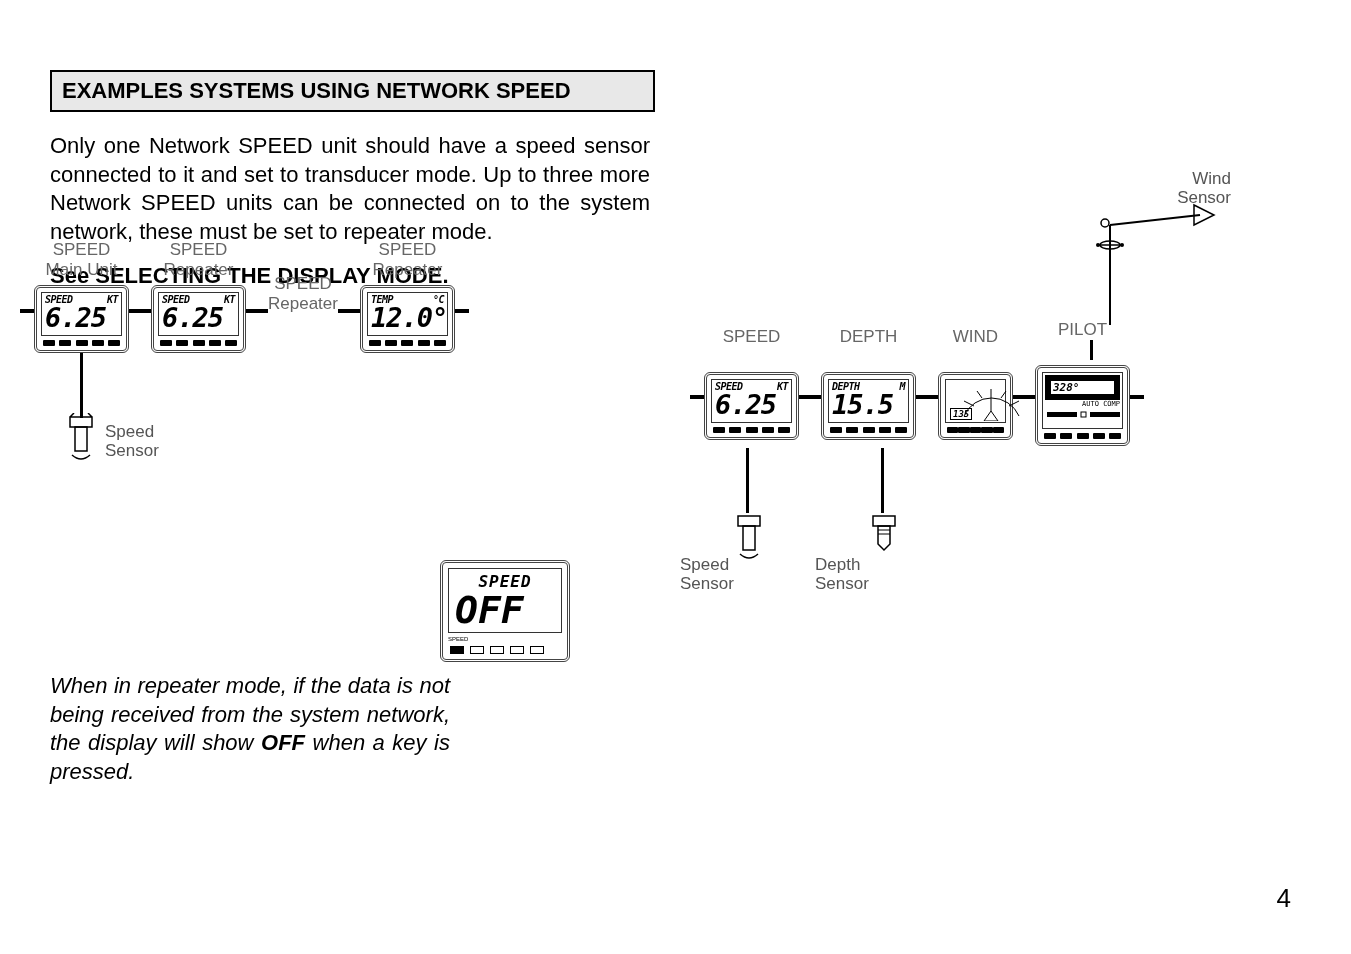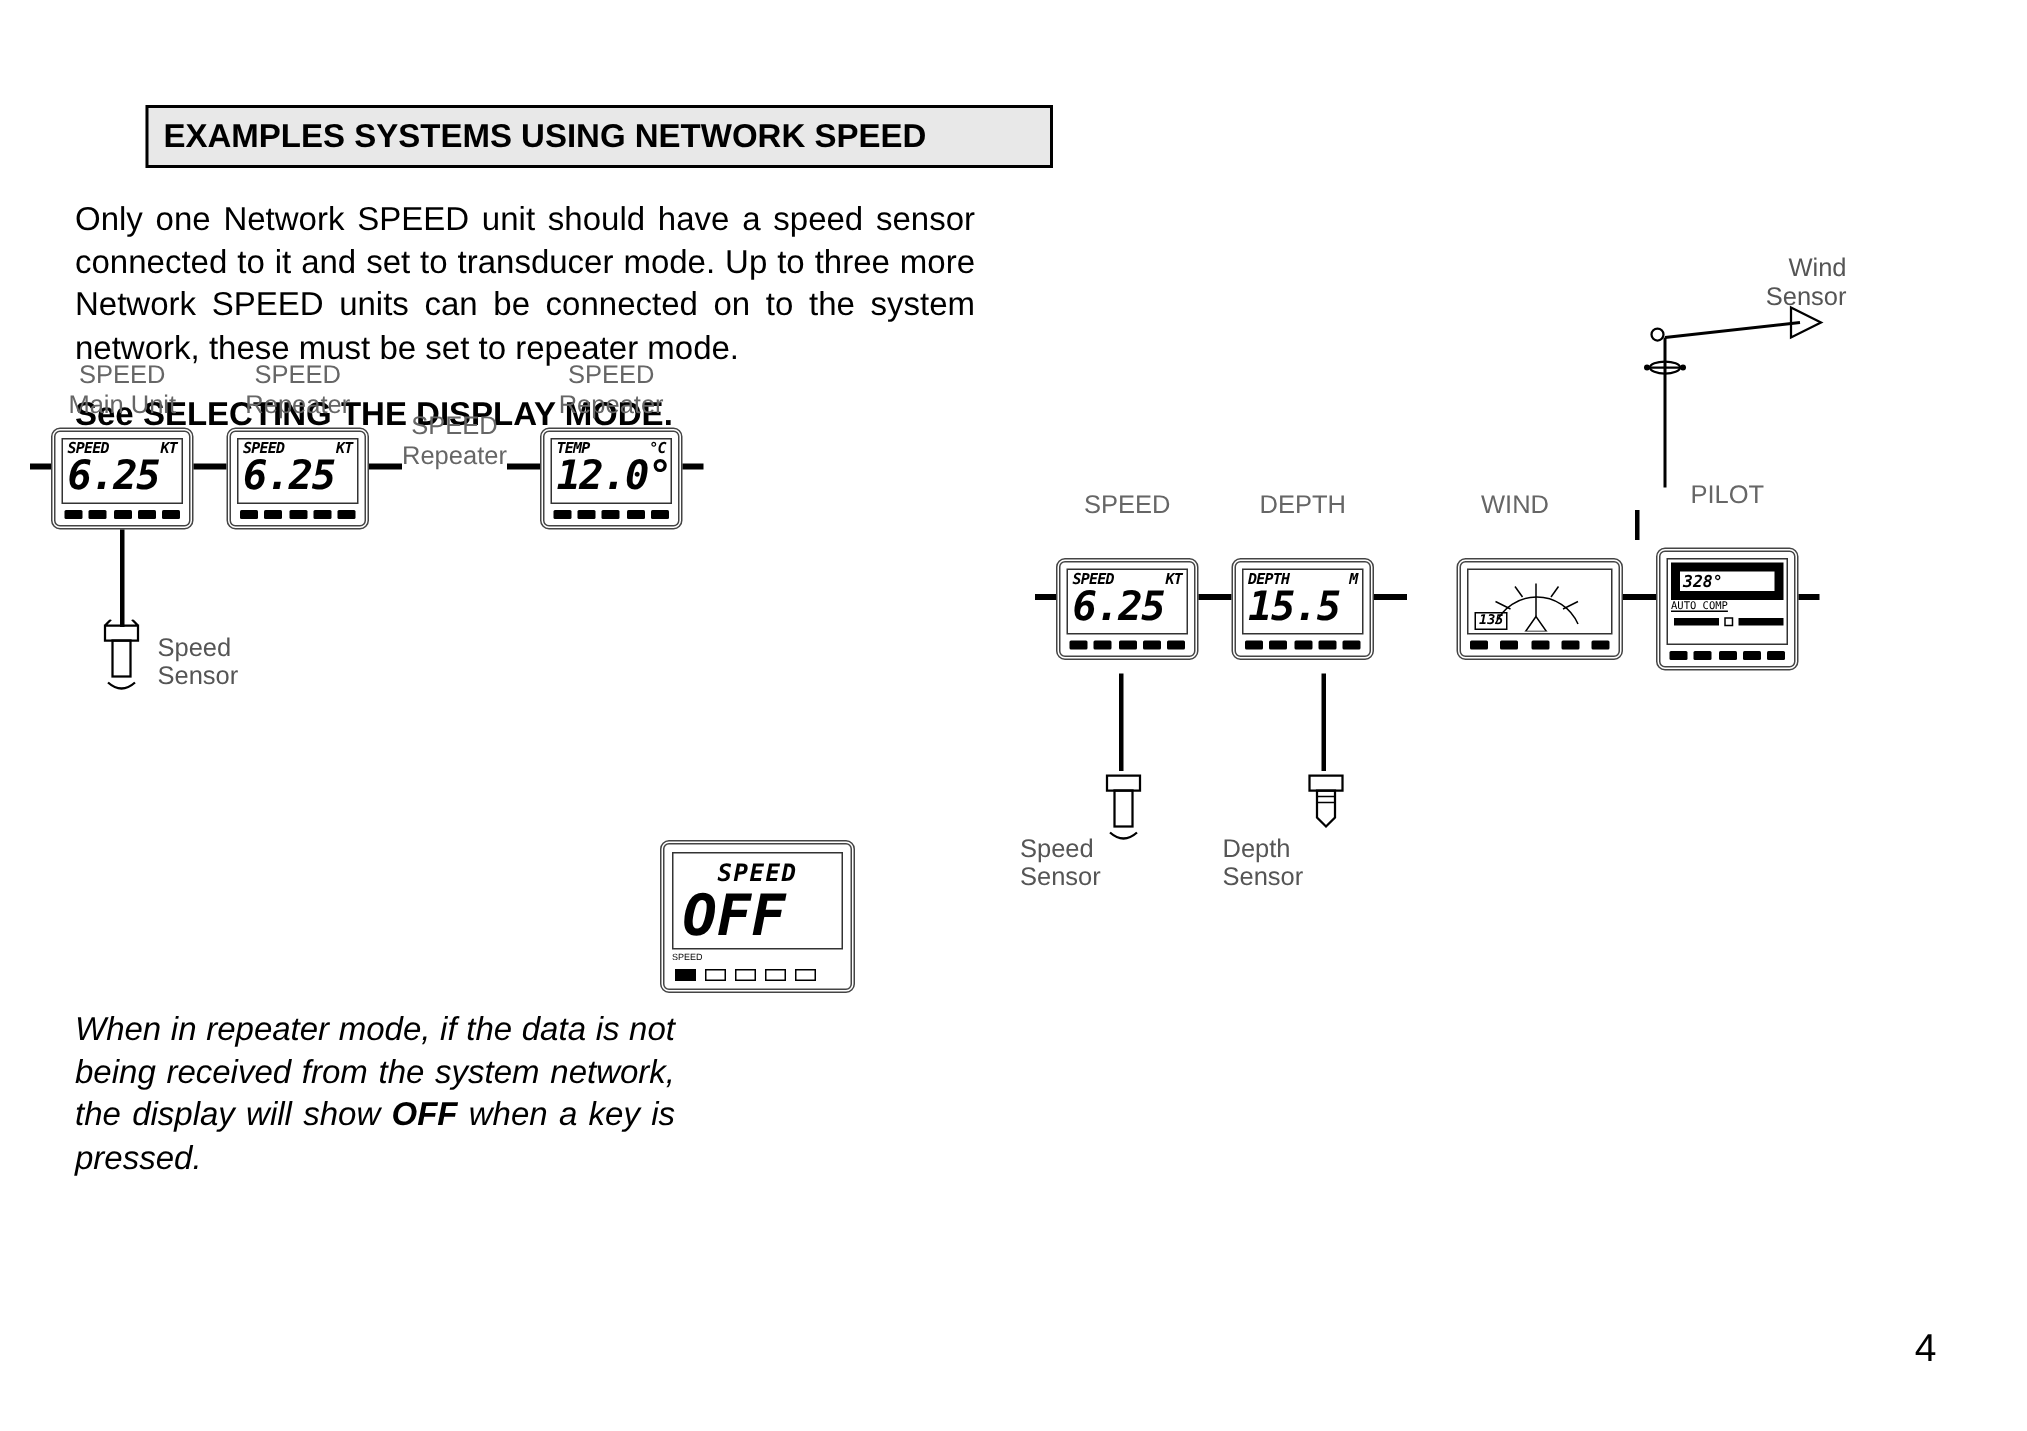--- a/index.html
+++ b/index.html
@@ -12,21 +12,20 @@
       padding: 70px 50px 40px 50px;
     }
     .heading-bar {
       border: 2px solid black;
       background: #e8e8e8;
       padding: 6px 10px;
       font-weight: bold;
       font-size: 22px;
       width: 605px;
       margin-bottom: 20px;
-      margin-left: 47px;
     }
     .para {
       font-size: 22px;
       line-height: 1.3;
       width: 600px;
       text-align: justify;
     }
     .para-off {
       width: 400px;
     }
@@ -171,22 +170,21 @@
       position: absolute;
       right: 120px;
       top: 170px;
       font-size: 17px;
       color: #555;
       font-family: "Trebuchet MS", Arial, sans-serif;
       text-align: right;
       line-height: 1.1;
     }
     .wind-device {
-      width: 111px;
-      margin-left: 33px;
+      width: 75px;
     }
     .wind-screen {
       position: relative;
       height: 44px;
     }
     .right-sensors {
       display: flex;
       margin-top: 10px;
     }
     .right-sensor-col {
@@ -443,21 +441,21 @@
 
     <div class="connector"></div>
 
     <div class="device-col">
       <div class="unit-label"><span>PILOT</span><br>&nbsp;</div>
       <div class="device">
         <div class="device-screen" style="padding:2px;">
           <div style="border:6px solid #000000; font-size:11px; font-family:monospace; font-weight:bold; font-style:italic; padding:0 2px; display:flex; justify-content:space-between;">
             <span>328°</span>
           </div>
-          <div style="font-size:7px; font-family:monospace; text-decoration:underline;">AUTO COMP</div>
+          <div style="font-size:7px; font-family:monospace; text-align:right;">AUTO COMP</div>
           <svg width="80" height="14" viewBox="0 0 80 14">
             <rect x="2" y="4" width="30" height="5" fill="black"></rect>
             <rect x="36" y="4" width="5" height="5" fill="none" stroke="black"></rect>
             <rect x="45" y="4" width="30" height="5" fill="black"></rect>
           </svg>
         </div>
         <div class="device-buttons">
           <span class="btn"></span>
           <span class="btn"></span>
           <span class="btn"></span>

